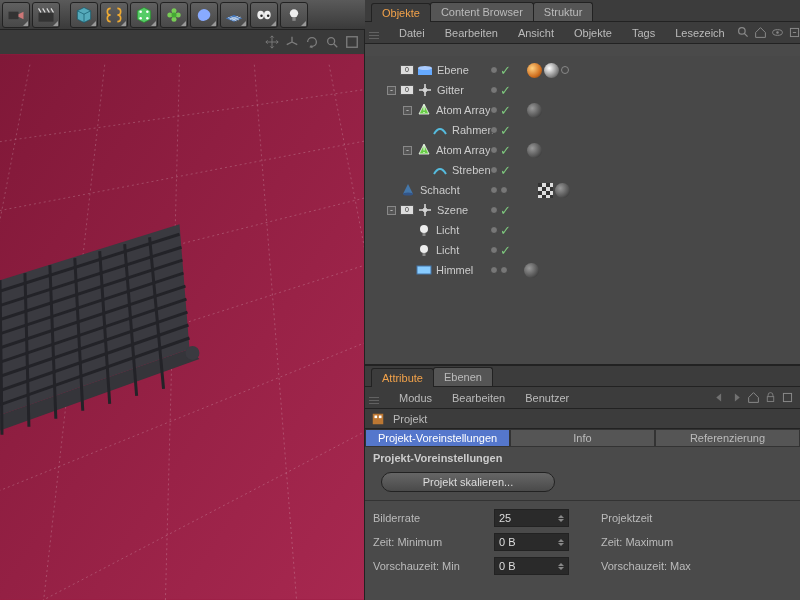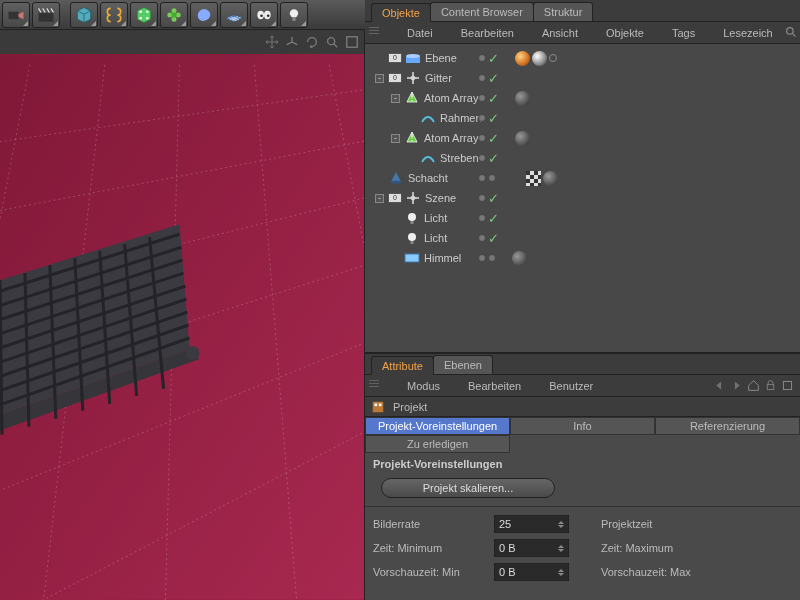--- a/index.html
+++ b/index.html
@@ -17,28 +17,28 @@
   .scene { width: 100%; height: calc(100% - 24px); background: linear-gradient(135deg, #8a1a3a 0%, #a02048 100%); position: relative; overflow: hidden; }
   .scene svg { position:absolute; top:0; left:0; width:100%; height:100%; }
 
   .right-panel { position: absolute; top: 0; left: 365px; width: 435px; height: 600px; background: #4a4a4a; }
 
   .panel-tabs { height: 22px; background: #3c3c3c; display: flex; align-items: flex-end; padding-left: 6px; gap: 0; border-bottom:1px solid #222; }
   .panel-tab { padding: 3px 10px; background: #555; color: #bbb; border: 1px solid #222; border-bottom: none; margin-right:-1px; border-radius: 3px 3px 0 0; }
   .panel-tab.active { background: #3c3c3c; color: #f2a24a; position:relative; top:1px; }
 
   .panel-menubar { height: 22px; background: #3c3c3c; display: flex; align-items: center; padding-left: 4px; gap: 12px; border-bottom: 1px solid #222; }
-  .menubar-left { display:flex; align-items:flex-start; gap:28px; }
+  .menubar-left { display:flex; align-items:flex-end; gap:20px; }
   .menubar-right { margin-left:auto; display:flex; align-items:center; gap:4px; padding-right:6px; }
   .mini-icon { width:13px; height:13px; opacity:0.7; }
   .menu-item { color: #bbb; cursor:pointer; }
   .grip { width:10px; display:flex; flex-direction:column; gap:2px; opacity:0.5; }
   .grip span { height:1px; background:#888; }
 
-  .tree { height: 308px; overflow: auto; background: #484848; padding: 4px 0; }
+  .tree { height: 308px; overflow: auto; background: #484848; padding: 4px 12px; margin-top: 12px; }
   .tree-row { display: flex; align-items: center; height: 20px; padding-left: 6px; position:relative; }
   .tree-row .indent { display:inline-block; }
   .tree-toggle { width: 9px; height: 9px; border: 1px solid #888; background:#555; color:#ccc; font-size:9px; line-height:7px; text-align:center; margin-right: 4px; flex-shrink:0; }
   .tree-toggle.none { border:none; background:transparent; }
   .tree-icon { width: 16px; height: 16px; margin-right: 4px; flex-shrink:0; display:flex; align-items:center; justify-content:center; }
   .tree-label { color: #ccc; flex: 0 0 auto; }
   .tags { position:absolute; left: 113px; display:flex; align-items:center; gap:2px; }
   .tag-dot { width:8px; height:8px; border-radius:50%; }
   .tag-dot.gray { background:#777; border:1px solid #444; }
   .tag-check { color:#7ec97e; font-size:13px; }
@@ -485,21 +485,20 @@
           <rect x="2" y="2" width="12" height="12" fill="#b73"></rect>
           <rect x="4" y="4" width="3" height="3" fill="#fff"></rect>
           <rect x="9" y="4" width="3" height="3" fill="#fff"></rect>
         </svg>
       <span>Projekt</span>
     </div>
     <div class="attr-tabs">
       <div class="attr-tab active">Projekt-Voreinstellungen</div>
       <div class="attr-tab">Info</div>
       <div class="attr-tab">Referenzierung</div>
-      <div class="attr-tab">Zu erledigen</div>
     </div>
     <div class="attr-body">
       <div class="section-title">Projekt-Voreinstellungen</div>
       <div class="form-row">
           <div class="wide-button">Projekt skalieren...</div>
         </div>
       <div class="divider"></div>
       <div class="form-row">
         <span class="form-label">Bilderrate</span>
         <div class="num-input">

